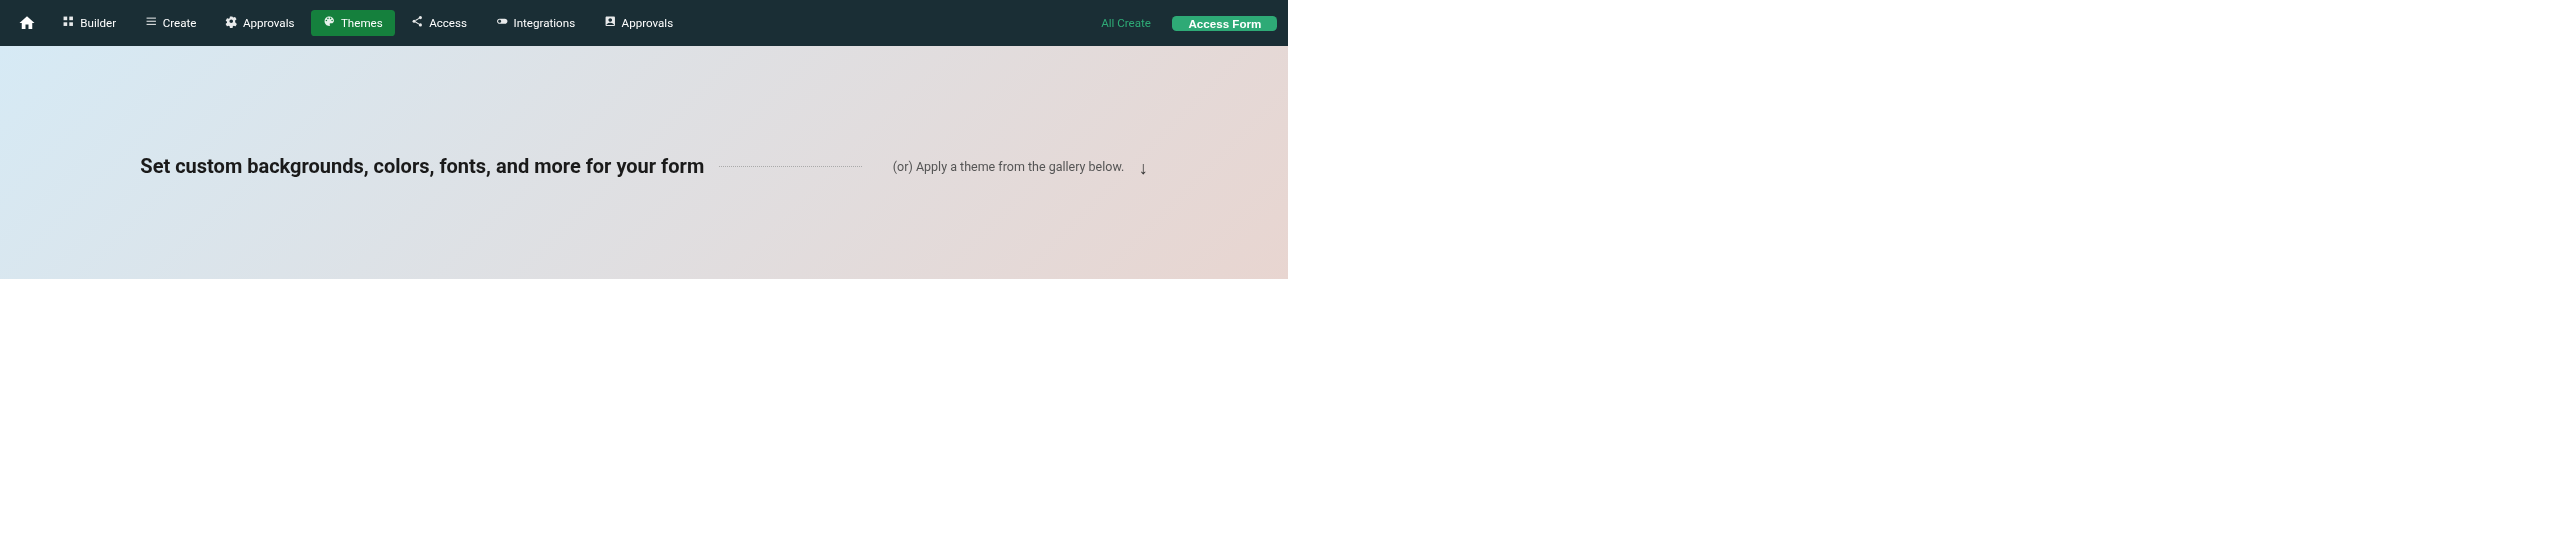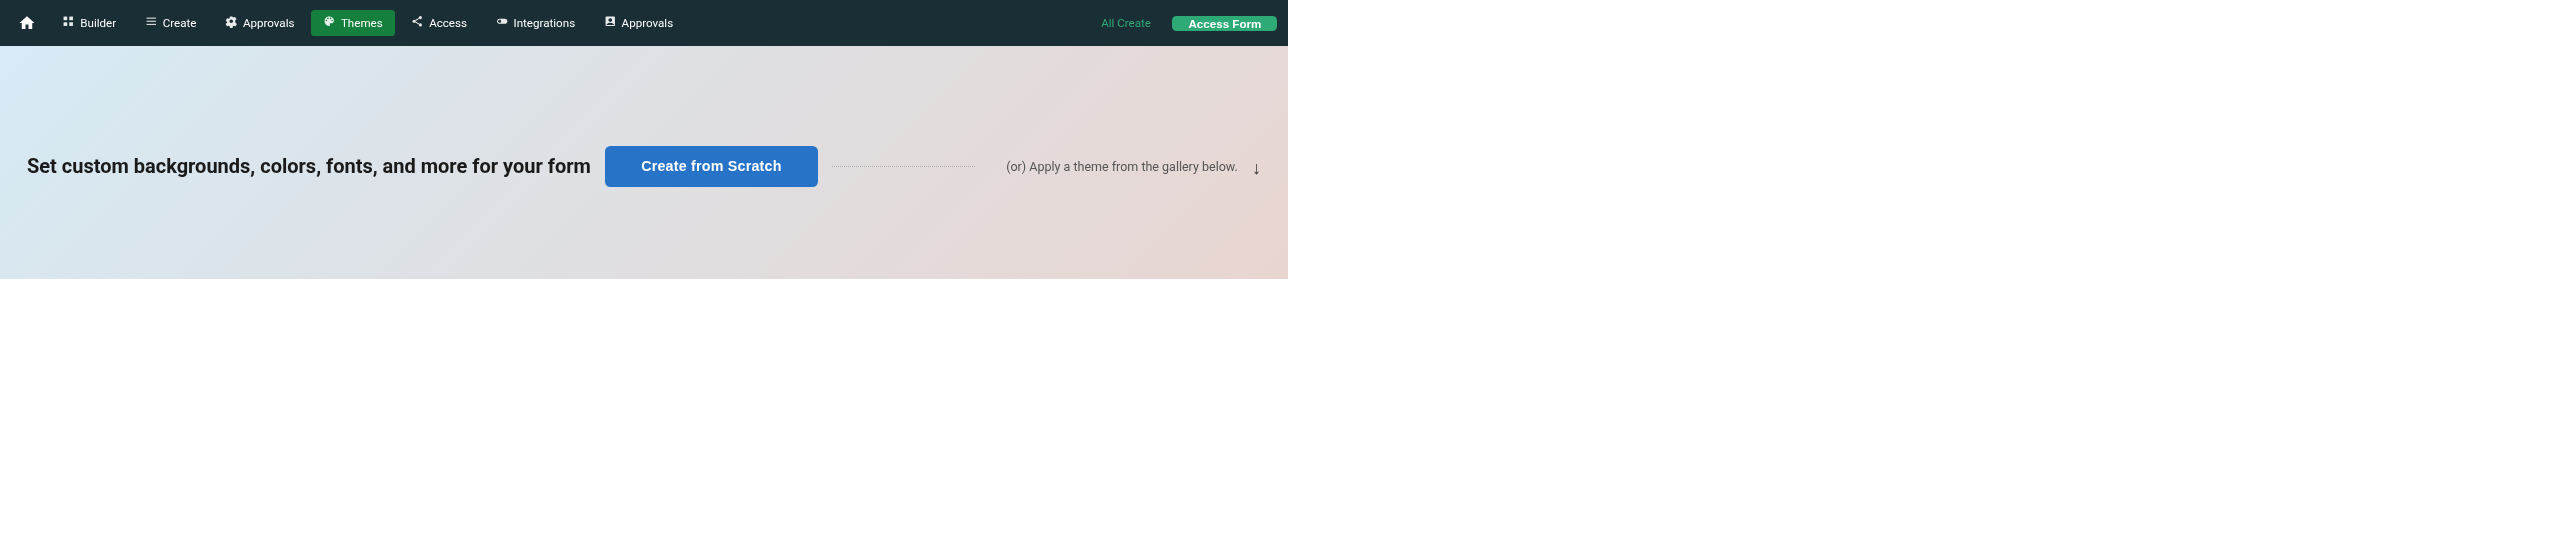--- a/index.html
+++ b/index.html
@@ -227,23 +227,20 @@
   </a>
 
   <button class="nav-access-form">
     <span>Access Form</span>
   </button>
 </nav>
 
 <main class="main-content">
   <h1 class="main-title">Set custom backgrounds, colors, fonts, and more for your form</h1>
 
-  <button class="create-btn">
-    <span>Create from Scratch</span>
-  </button>
 
   <div class="divider-dots">
     <div class="divider-dots-line"></div>
   </div>
 
   <p class="gallery-text">(or) Apply a theme from the gallery below.</p>
 
   <div class="arrow-down">
     <span>↓</span>
   </div>

